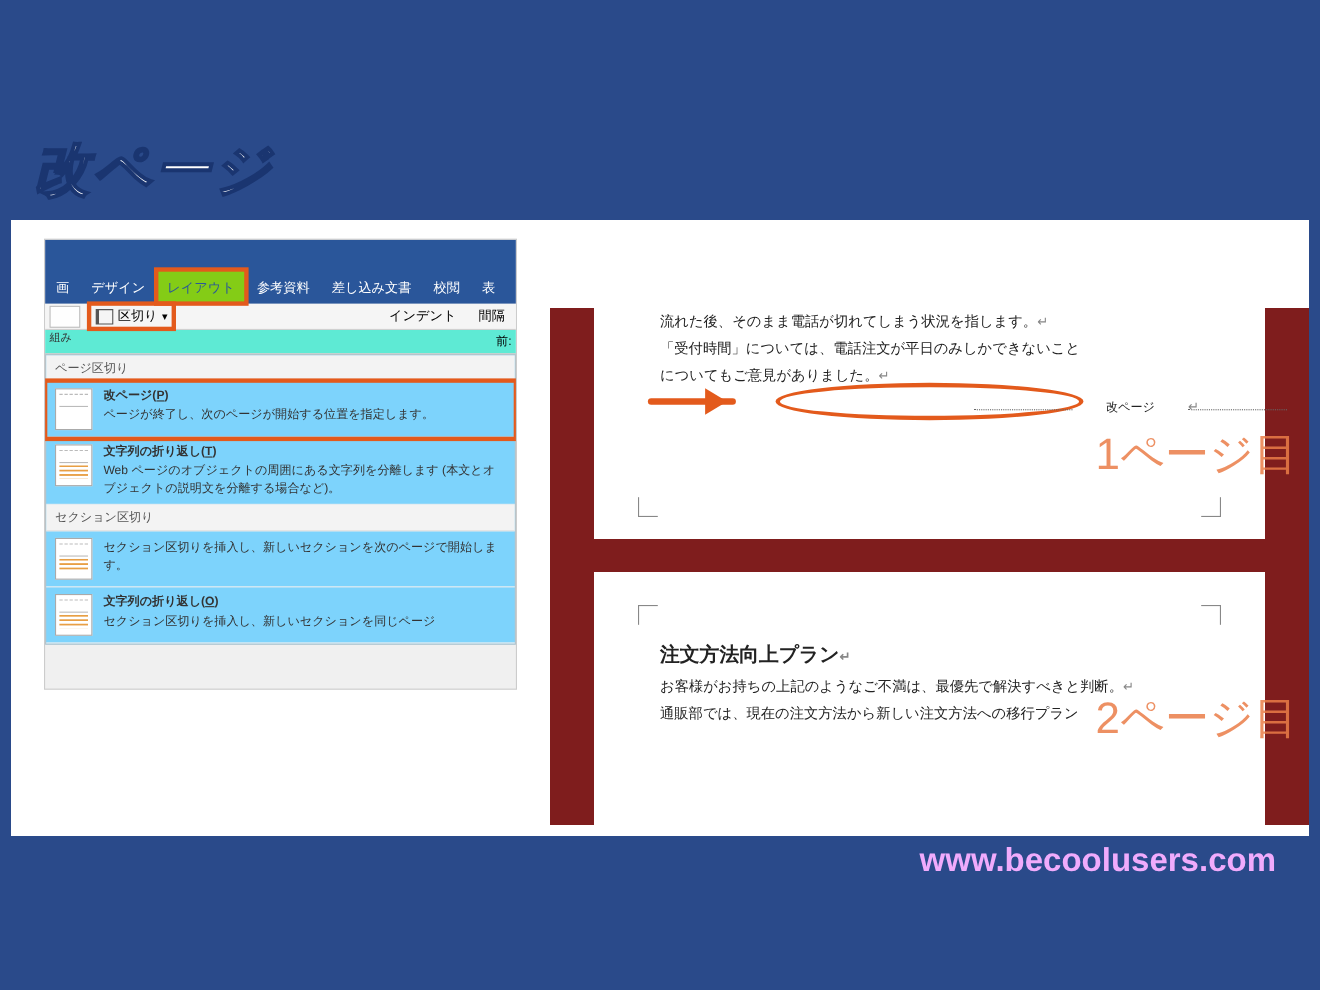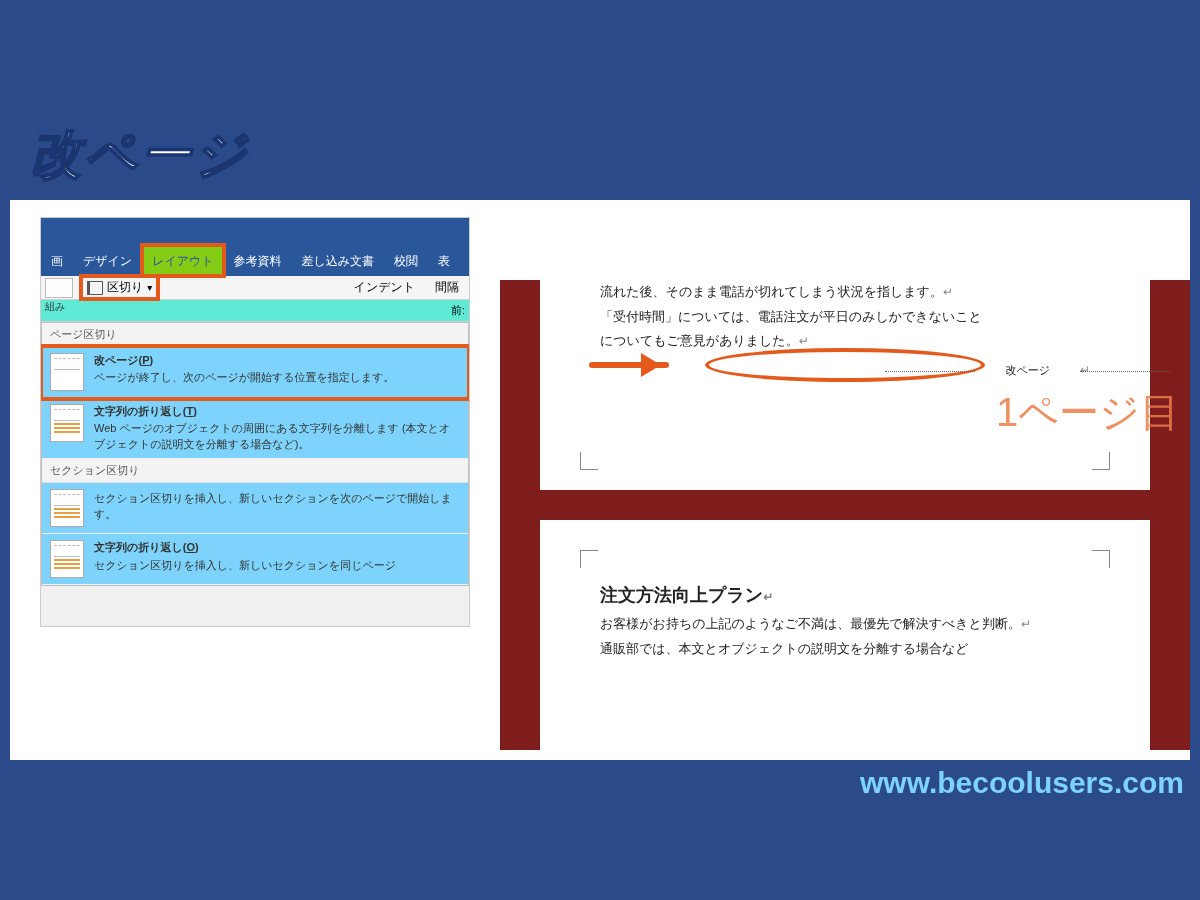--- a/index.html
+++ b/index.html
@@ -2,21 +2,21 @@
 <html><head>
 <meta charset="utf-8">
 <style>
   * { box-sizing: border-box; margin: 0; padding: 0; }
   body { background: #2a4a8a; font-family: "Yu Gothic", "Meiryo", sans-serif; width: 1200px; height: 900px; position: relative; overflow: hidden; }
   
   .title { position: absolute; top: 120px; left: 30px; font-size: 52px; font-weight: 900; color: #fff; -webkit-text-stroke: 2px #1a3570; font-style: italic; letter-spacing: 2px; }
   
   .canvas { position: absolute; top: 200px; left: 10px; width: 1180px; height: 560px; background: #fff; }
   
-  .url { position: absolute; bottom: 100px; right: 16px; color: #7dd3fc; font-size: 30px; font-weight: bold; font-family: "Segoe UI", sans-serif; }
+  .url { position: absolute; bottom: 100px; right: 40px; color: #f0abfc; font-size: 30px; font-weight: bold; font-family: "Segoe UI", sans-serif; }
   
   
   .ribbon-panel { position: absolute; top: 17px; left: 30px; width: 430px; height: 410px; border: 1px solid #ccc; background: #f0f0f0; overflow: hidden; }
   .ribbon-header { background: #2a569a; height: 58px; position: relative; }
   .tabs { position: absolute; bottom: 0; left: 0; display: flex; font-size: 12px; }
   .tab { padding: 8px 10px 6px; color: #fff; cursor: pointer; white-space: nowrap; }
   .tab.active { background: #84cc16; color: #2a569a; }
   .tab.highlight-box { outline: 4px solid #e35a1c; outline-offset: -2px; }
   
   .toolbar-row { background: #f5f5f5; border-bottom: 1px solid #d0d0d0; height: 24px; display: flex; align-items: center; font-size: 12px; }
@@ -149,20 +149,21 @@
         <span class="pb-inner">改ページ</span><span class="ret">↵</span>
       </div>
       <div class="corner bl"></div>
       <div class="corner br"></div>
     </div>
     <div class="page page2">
       <div class="corner tl"></div>
       <div class="corner tr"></div>
       <div class="para doc-title"><span>注文方法向上プラン</span><span class="ret">↵</span></div>
       <div class="para"><span>お客様がお持ちの上記のようなご不満は、最優先で解決すべきと判断。</span><span class="ret">↵</span></div>
-      <div class="para"><span>通販部では、本文とオブジェクトの説明文を分離する場合など</span></div>
+      <div class="para"><span>通販部では、現在の注文方法から新しい注文方法への移行プラン</span></div>
     </div>
     <div class="annot annot1">1ページ目</div>
+    <div class="annot annot2">2ページ目</div>
   </div>
 
 </div>
 
 <div class="url">www.becoolusers.com</div>
 
 </body></html>

